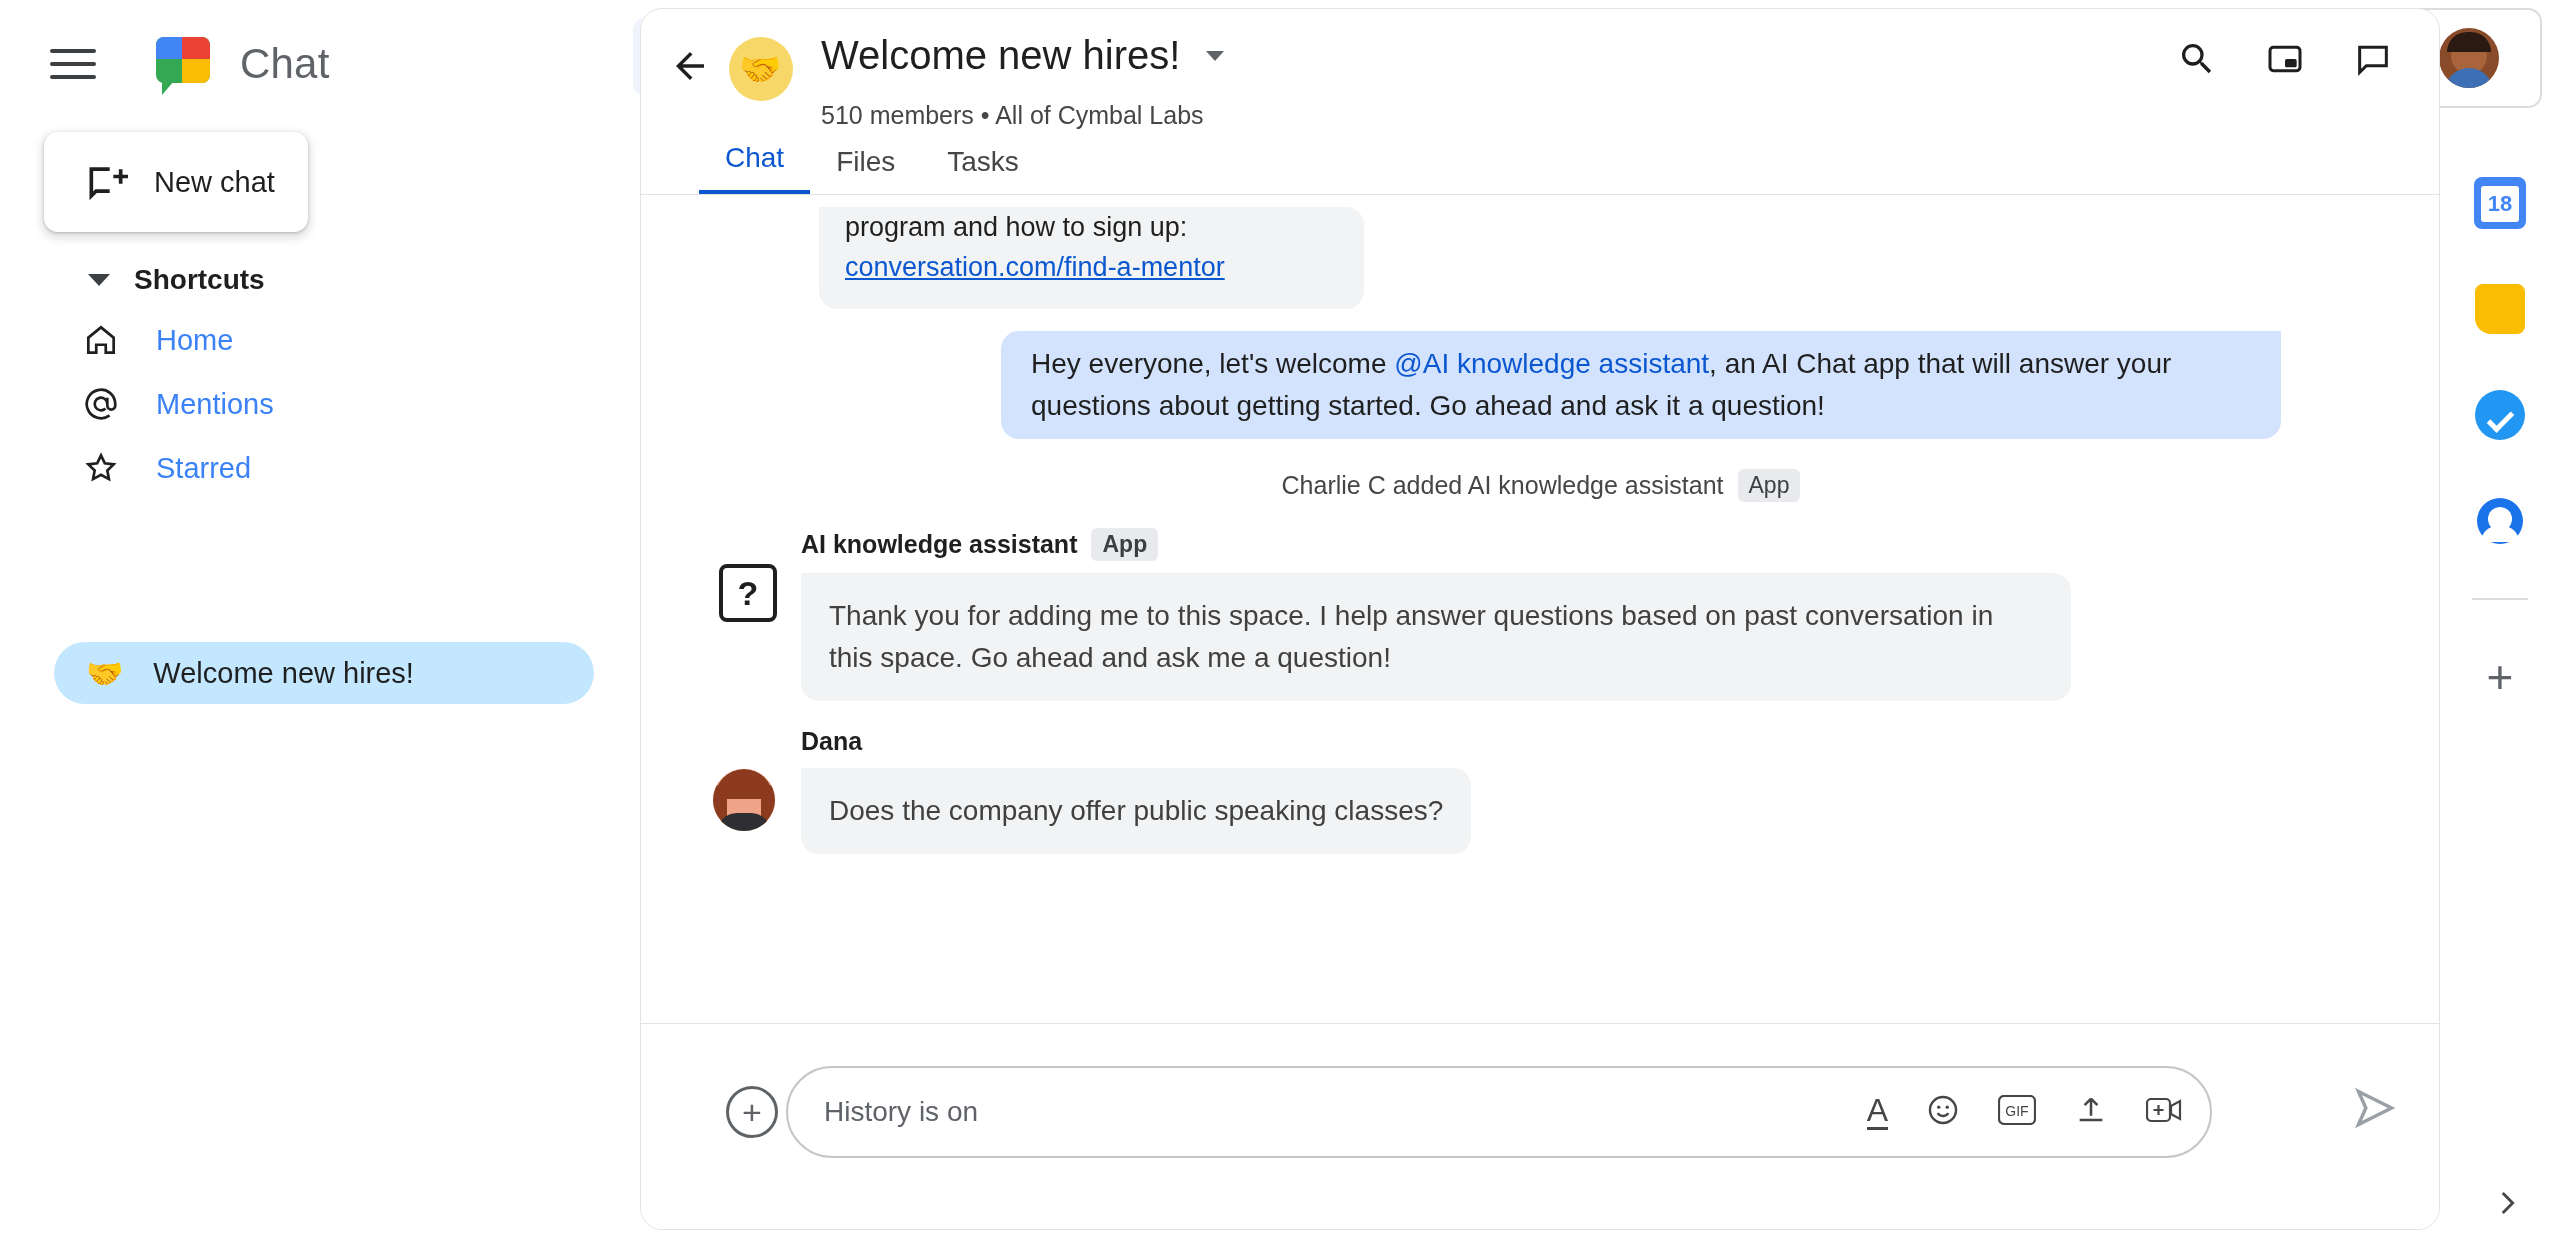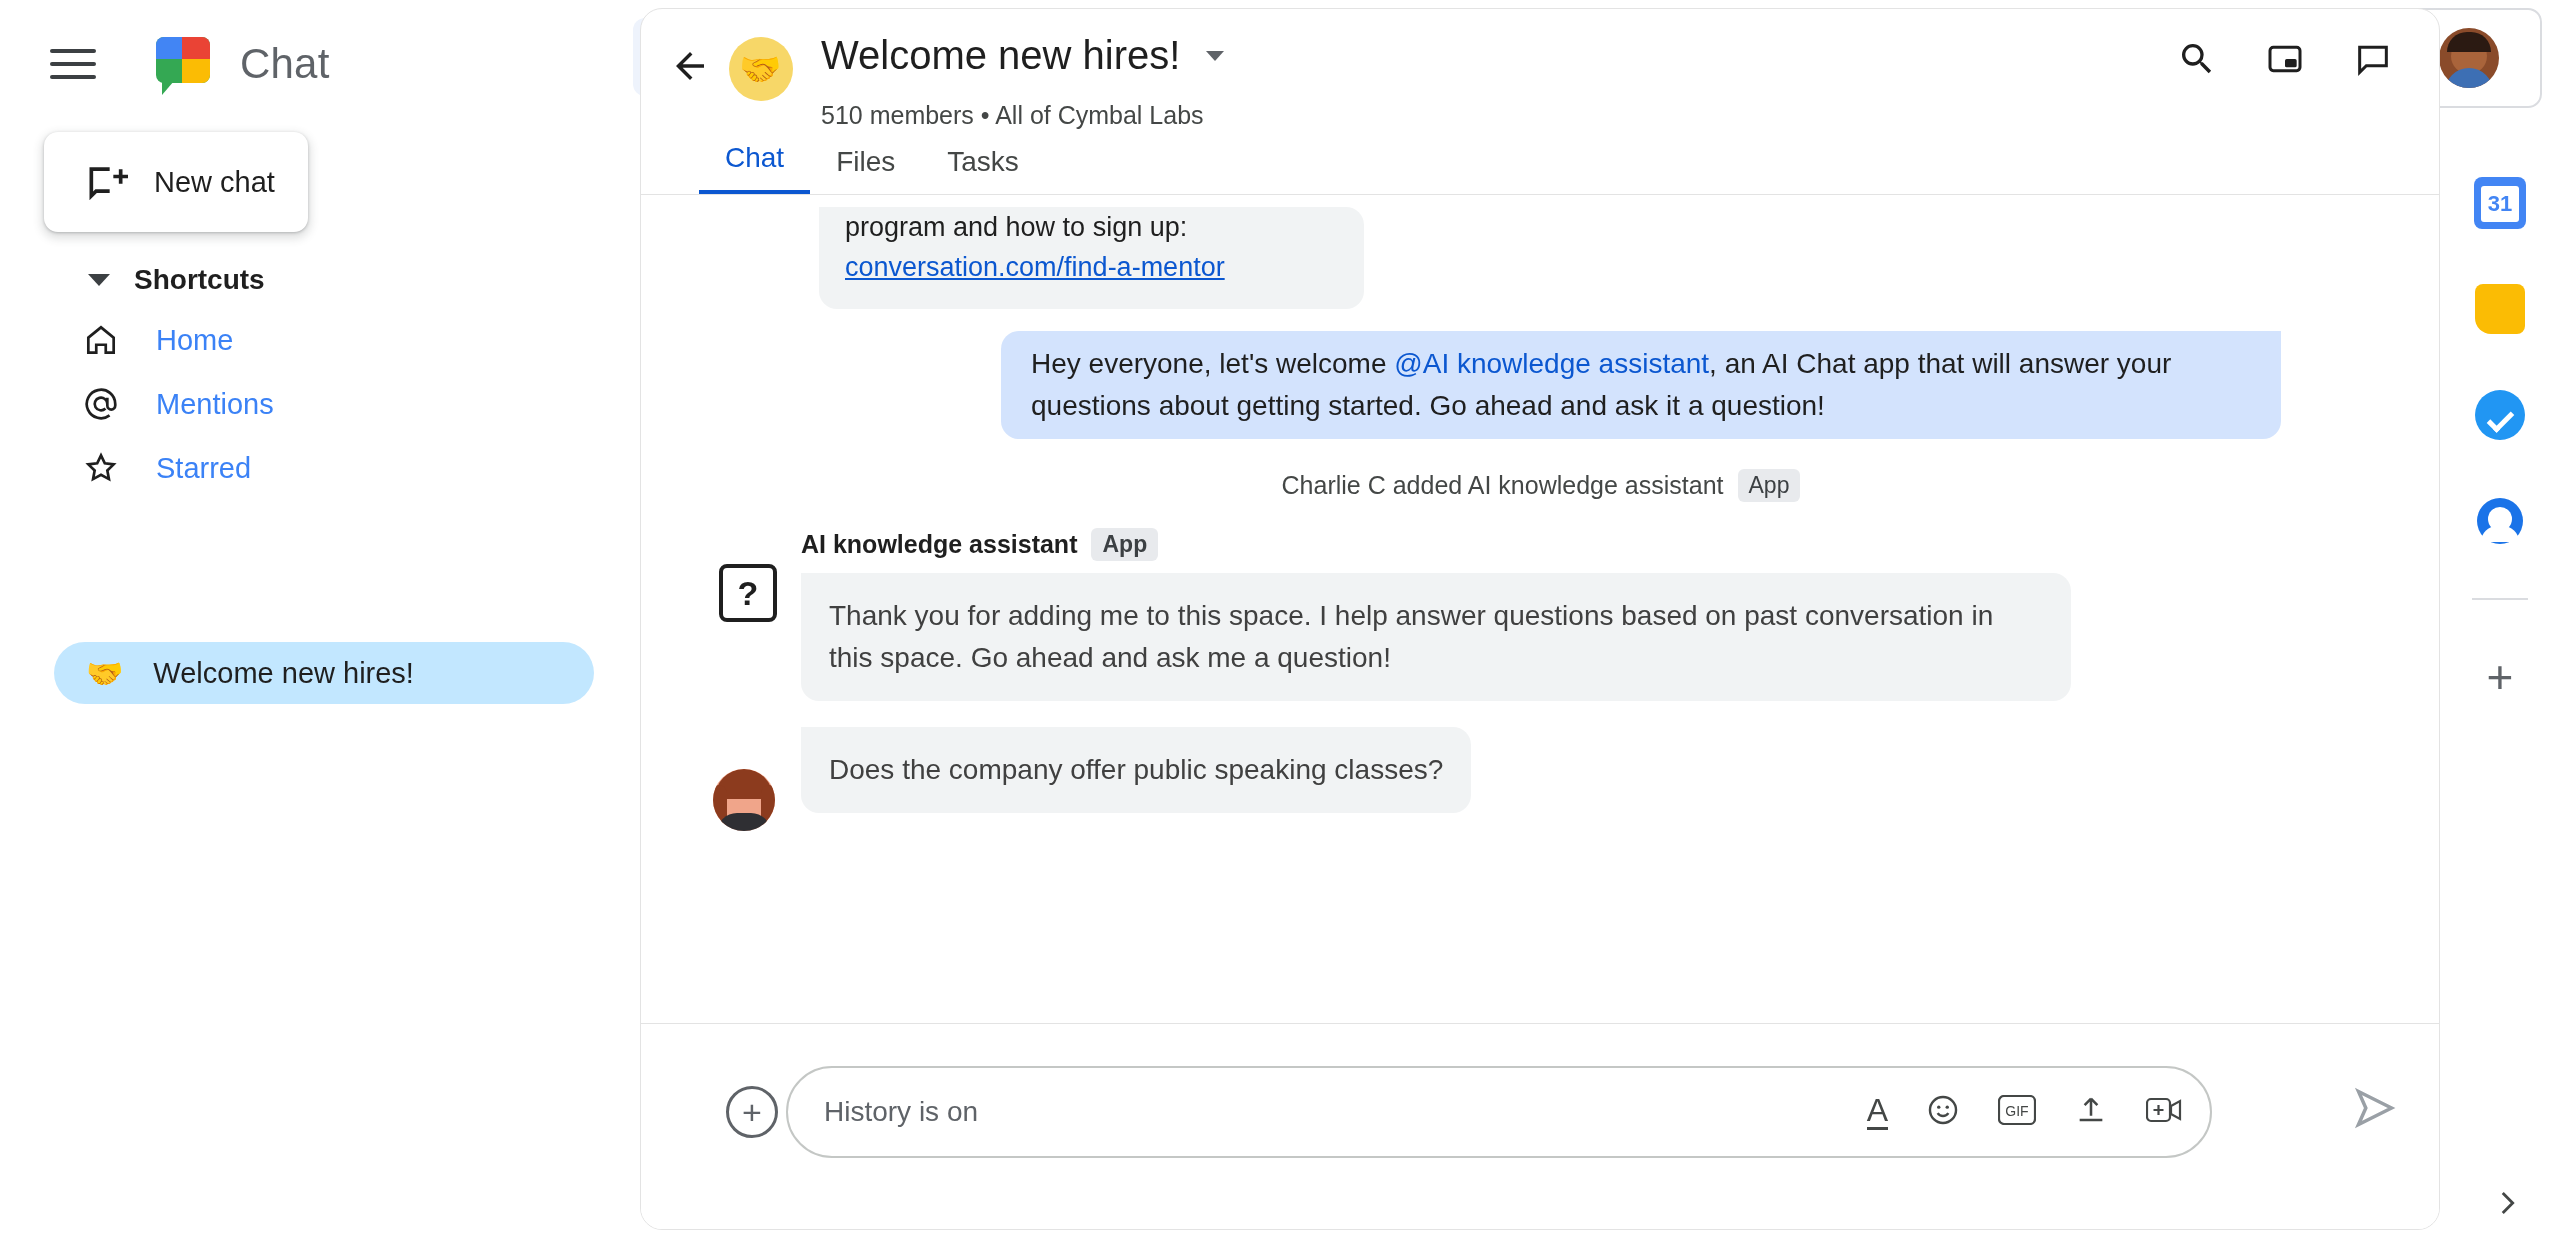--- a/index.html
+++ b/index.html
@@ -518,20 +518,23 @@
         </div>
         <div class="msg-bubble">Thank you for adding me to this space. I help answer questions based on past conversation in this space. Go ahead and ask me a question!</div>
       </div>
 
       <div class="msg-block">
         <div class="ava-dana">
           <div class="hair"></div>
             <div class="hair2"></div>
             <div class="hair3"></div>
             <div class="shirt"></div>
+        </div>
+        <div class="msg-author">
+          <span>Dana</span>
         </div>
         <div class="msg-bubble">Does the company offer public speaking classes?</div>
       </div>
     </div>
 
     <div class="composer-wrap">
       <div class="plus-btn">+</div>
 
       <div class="composer">
         <div class="ph" title="History is on">History is on</div>
@@ -570,21 +573,21 @@
         <svg width="44" height="44" viewBox="0 0 24 24">
             <path fill="none" stroke="#9aa0a6" stroke-width="1.9" d="M3 3l18 9-18 9 4-9z"></path>
           </svg>
       </div>
     </div>
   </div>
 
   <div class="rightrail">
     <div class="rail-icon">
       <div class="cal-icon">
-          <div class="inner">31</div>
+          <div class="inner">18</div>
         </div>
     </div>
     <div class="rail-icon">
         <div class="keep-icon"></div>
       </div>
     <div class="rail-icon">
         <div class="tasks-icon"></div>
       </div>
     <div class="rail-icon">
         <div class="contacts-icon"></div>

